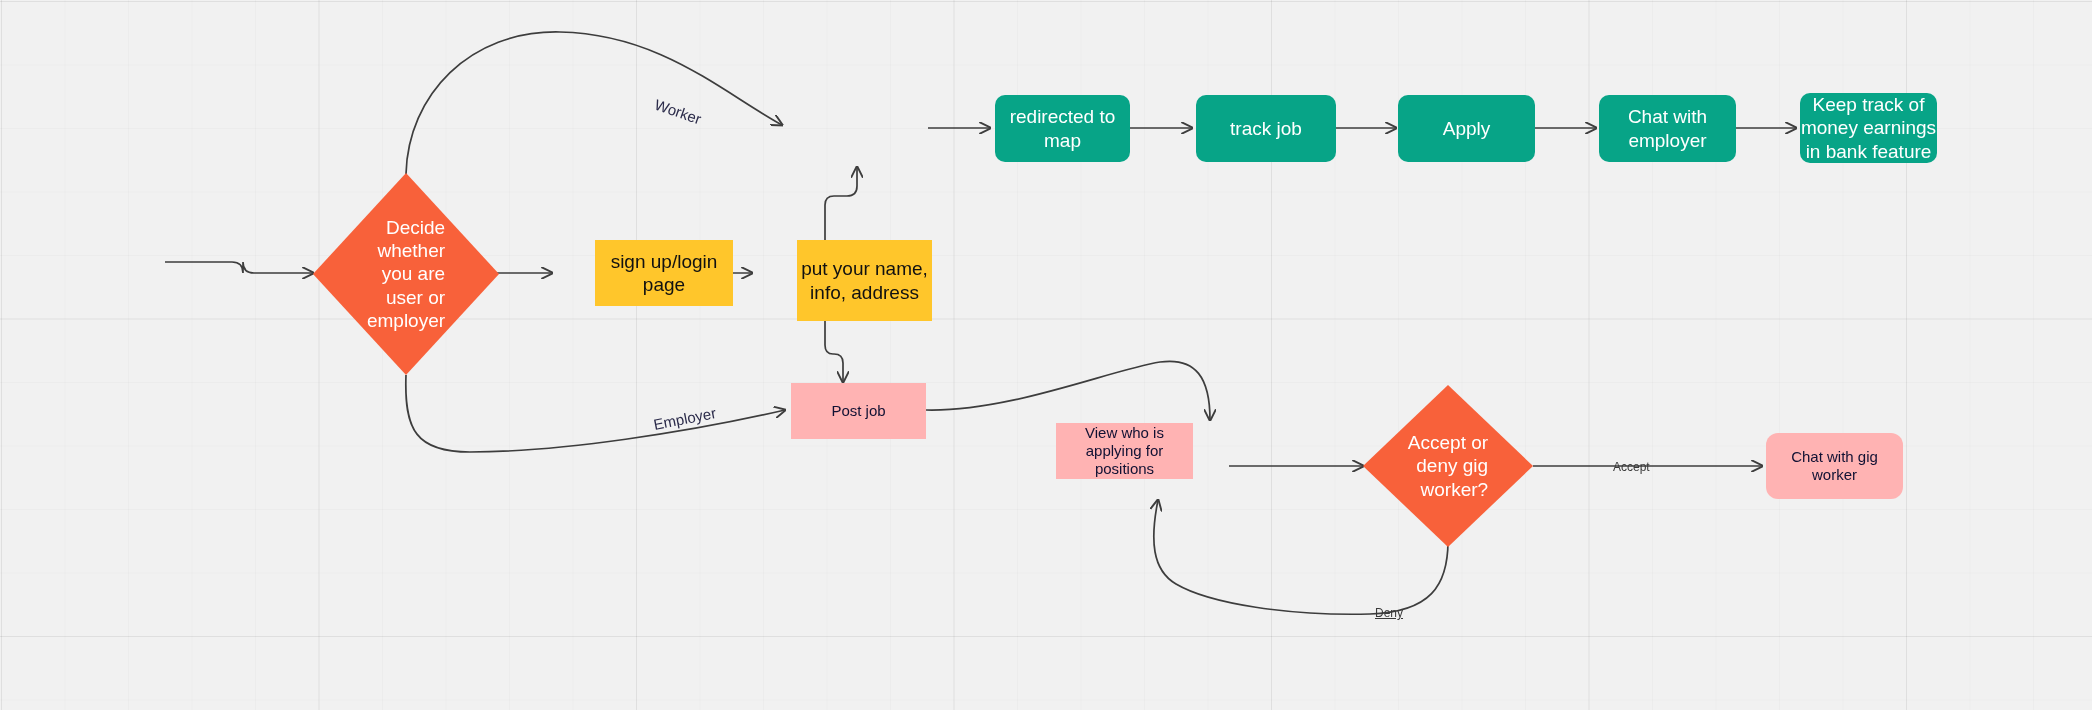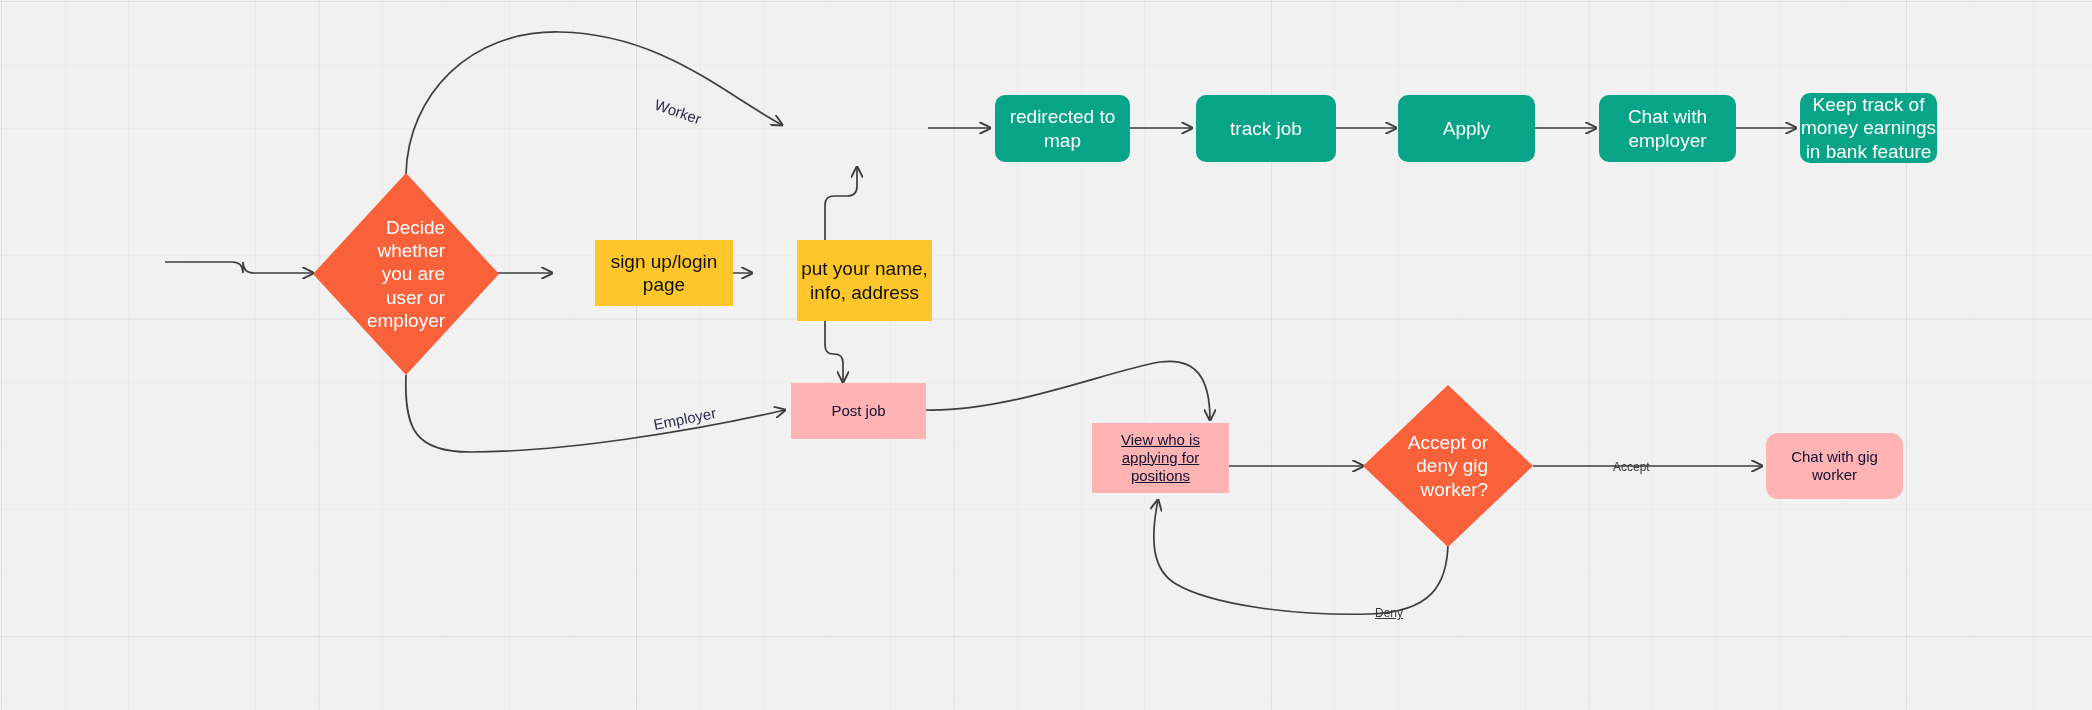--- a/index.html
+++ b/index.html
@@ -184,21 +184,21 @@
   <div class="node n-green n-green-round" style="left:1800px; top:93px; width:137px; height:70px;">
     <span>Keep track of
 money earnings
 in bank feature</span>
   </div>
 
   <div class="node n-pink" style="left:791px; top:383px; width:135px; height:56px;">
     <span>Post job</span>
   </div>
 
-  <div class="node n-pink" style="left:1092px; top:423px; width:137px; height:70px;text-decoration:underline;">
+  <div class="node n-pink" style="left:1056px; top:423px; width:137px; height:56px;">
     <span>View who is
 applying for
 positions</span>
   </div>
 
   <div class="diamond" style="left:1363px; top:385px; width:170px; height:162px;">
     <span class="dshape"></span>
     <span class="dlabel">Accept or
 deny gig
 worker?</span>

